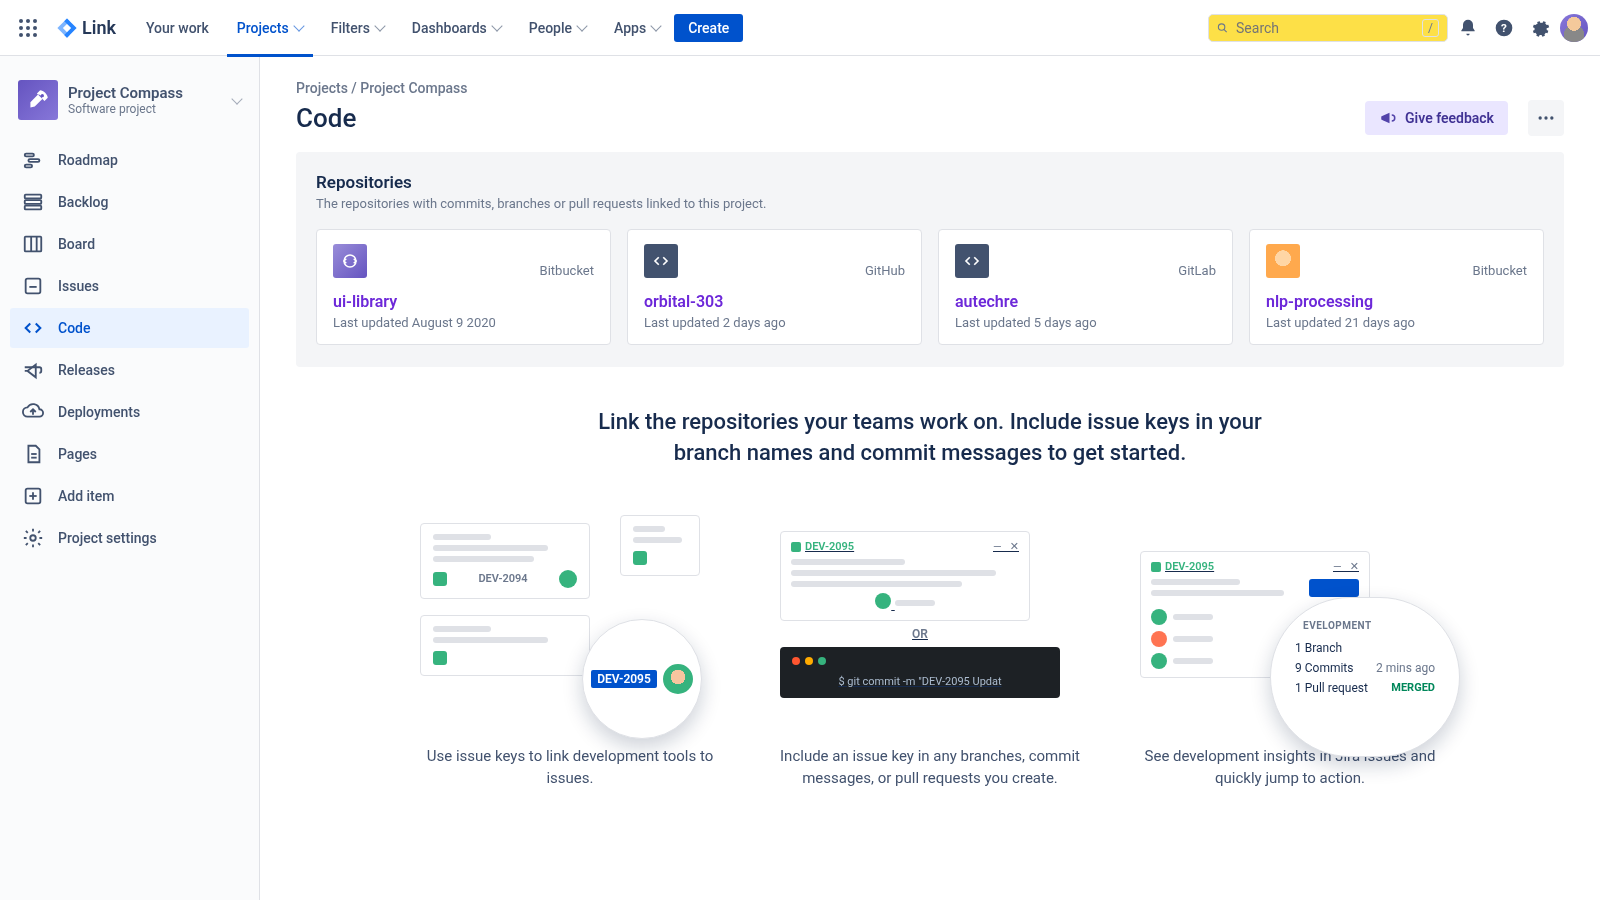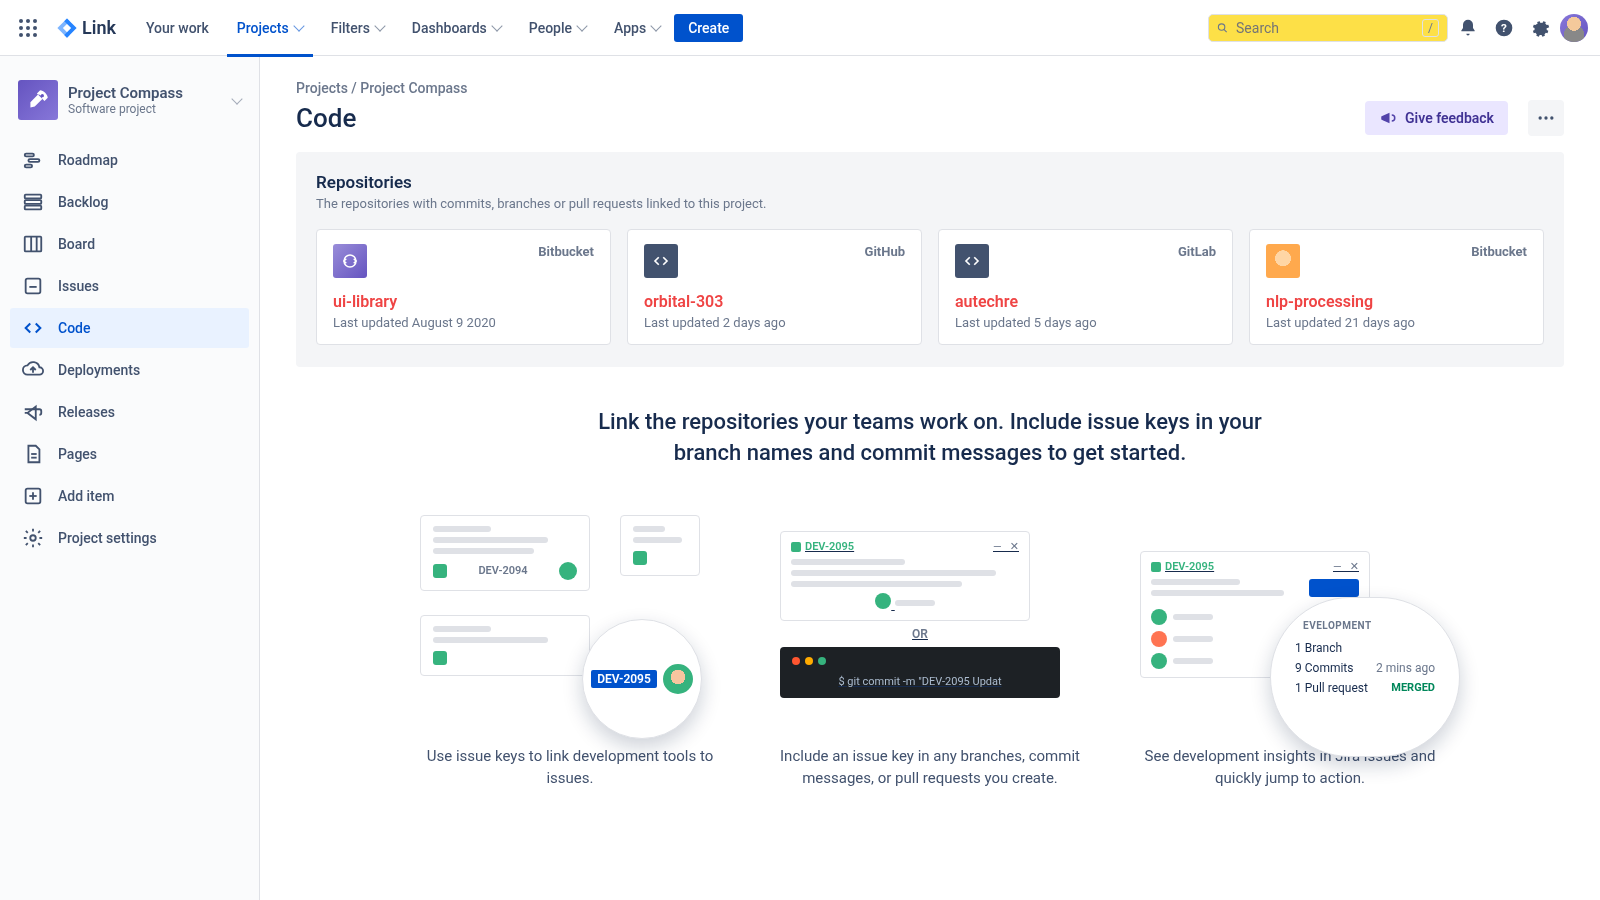--- a/index.html
+++ b/index.html
@@ -44,30 +44,30 @@
 .page-title { font-size:26px; font-weight:500; color:#172B4D; }
 .hdr-actions { display:flex; gap:20px; align-items:center; }
 .feedback-btn { background:#EAE6FF; color:#403294; border:0; padding:8px 14px; border-radius:4px; font-weight:600; cursor:pointer; display:flex; align-items:center; gap:8px; font-size:14px; }
 .more-btn { width:36px; height:36px; border:0; background:#F4F5F7; border-radius:4px; cursor:pointer; color:#42526E; display:flex; align-items:center; justify-content:center; }
 
 .repos-panel { background:#F4F5F7; border-radius:4px; padding:20px 20px 22px; margin-bottom:40px; }
 .repos-title { font-weight:600; font-size:17px; margin-bottom:4px; }
 .repos-desc { color:#6B778C; font-size:13px; margin-bottom:18px; }
 .repo-grid { display:flex; gap:16px; }
 .repo-card { background:#fff; border:1px solid #DFE1E6; border-radius:4px; padding:14px 16px 14px; flex:1; cursor:pointer; }
-.repo-top { display:flex; justify-content:space-between; align-items:flex-start; margin-bottom:14px;font-weight:bold; }
+.repo-top { display:flex; justify-content:space-between; align-items:flex-end; margin-bottom:14px; }
 .repo-src { color:#6B778C; font-size:13px; }
 .repo-icon { width:34px; height:34px; border-radius:3px; background:#42526E; display:flex; align-items:center; justify-content:center; color:#fff; }
 .repo-icon.purple { background:linear-gradient(135deg,#998DD9,#6554C0); }
 .repo-icon.img {
   background:
     radial-gradient(circle at 50% 42%, #ffd6a5 30%, transparent 31%),
     linear-gradient(#ffa94d,#ffa94d);
 }
-.repo-name { font-weight:600; font-size:16px; color:#ef4444; margin-bottom:4px; }
+.repo-name { font-weight:600; font-size:16px; color:#6d28d9; margin-bottom:4px; }
 .repo-upd { color:#6B778C; font-size:13px; }
 
 .hero-txt { text-align:center; font-size:22px; font-weight:500; color:#172B4D; max-width:720px; margin:16px auto 36px; line-height:1.4; }
 .hero-cols { display:flex; justify-content:center; gap:60px; max-width:1100px; margin:0 auto; }
 .hero-col { width:300px; text-align:center; }
 .hero-img { height:220px; display:flex; align-items:center; margin-bottom:20px; position:relative;text-decoration:underline; }
 .hero-cap { color:#42526E; font-size:15px; line-height:1.5; }
 
 
 .ill-cards { position:relative; width:260px; height:200px; }
@@ -254,35 +254,35 @@
           <svg width="22" height="22" viewBox="0 0 24 24" fill="none" stroke="#0052CC" stroke-width="2.2">
             <polyline points="9 7 4 12 9 17"></polyline>
             <polyline points="15 7 20 12 15 17"></polyline>
           </svg>
         </span>
       <span>Code</span>
     </div>
     <div class="side-item">
       <span class="side-icon">
           <svg width="22" height="22" viewBox="0 0 24 24" fill="none" stroke="#42526E" stroke-width="2">
+            <path d="M3 13h3l9-7v14l-9-7H3z"></path>
+            <path d="M3 9h16a2 2 0 012 2v2a2 2 0 01-2 2"></path>
+          </svg>
+        </span>
+      <span>Releases</span>
+    </div>
+    <div class="side-item">
+      <span class="side-icon">
+          <svg width="22" height="22" viewBox="0 0 24 24" fill="none" stroke="#42526E" stroke-width="2">
             <path d="M6 17a5 5 0 010-10 7 7 0 0113 2 4 4 0 010 8H6z"></path>
             <polyline points="12 9 12 15"></polyline>
             <polyline points="9 12 12 9 15 12"></polyline>
           </svg>
         </span>
       <span>Deployments</span>
-    </div>
-    <div class="side-item">
-      <span class="side-icon">
-          <svg width="22" height="22" viewBox="0 0 24 24" fill="none" stroke="#42526E" stroke-width="2">
-            <path d="M3 13h3l9-7v14l-9-7H3z"></path>
-            <path d="M3 9h16a2 2 0 012 2v2a2 2 0 01-2 2"></path>
-          </svg>
-        </span>
-      <span>Releases</span>
     </div>
     <div class="side-item">
       <span class="side-icon">
           <svg width="22" height="22" viewBox="0 0 24 24" fill="none" stroke="#42526E" stroke-width="2">
             <path d="M7 3h8l4 4v14H7z"></path>
             <line x1="10" y1="12" x2="16" y2="12"></line>
             <line x1="10" y1="16" x2="16" y2="16"></line>
           </svg>
         </span>
       <span>Pages</span>
@@ -387,21 +387,21 @@
       </div>
     </div>
 
     <div class="hero-txt">Link the repositories your teams work on. Include issue keys in your branch names and commit messages to get started.</div>
 
     <div class="hero-cols">
 
       <div class="hero-col">
         <div class="hero-img">
           <div class="ill-cards">
-            <div class="sk-card" style="left:0;top:0">
+            <div class="sk-card" style="left:0;top:8px">
               <div class="line" style="width:40%"></div>
                 <div class="line" style="width:80%"></div>
                 <div class="line" style="width:70%"></div>
               <div class="row">
                   <span class="sk-badge"></span>
                   <span class="sk-key">DEV-2094</span>
                   <span class="sk-av"></span>
                 </div>
             </div>
             <div class="sk-card" style="right:-20px;top:0;width:80px">

